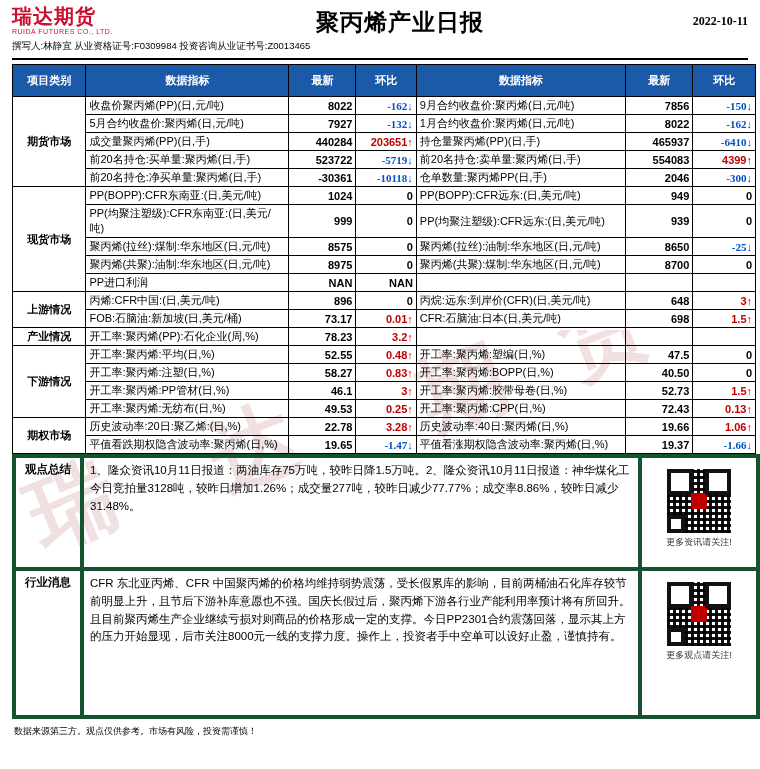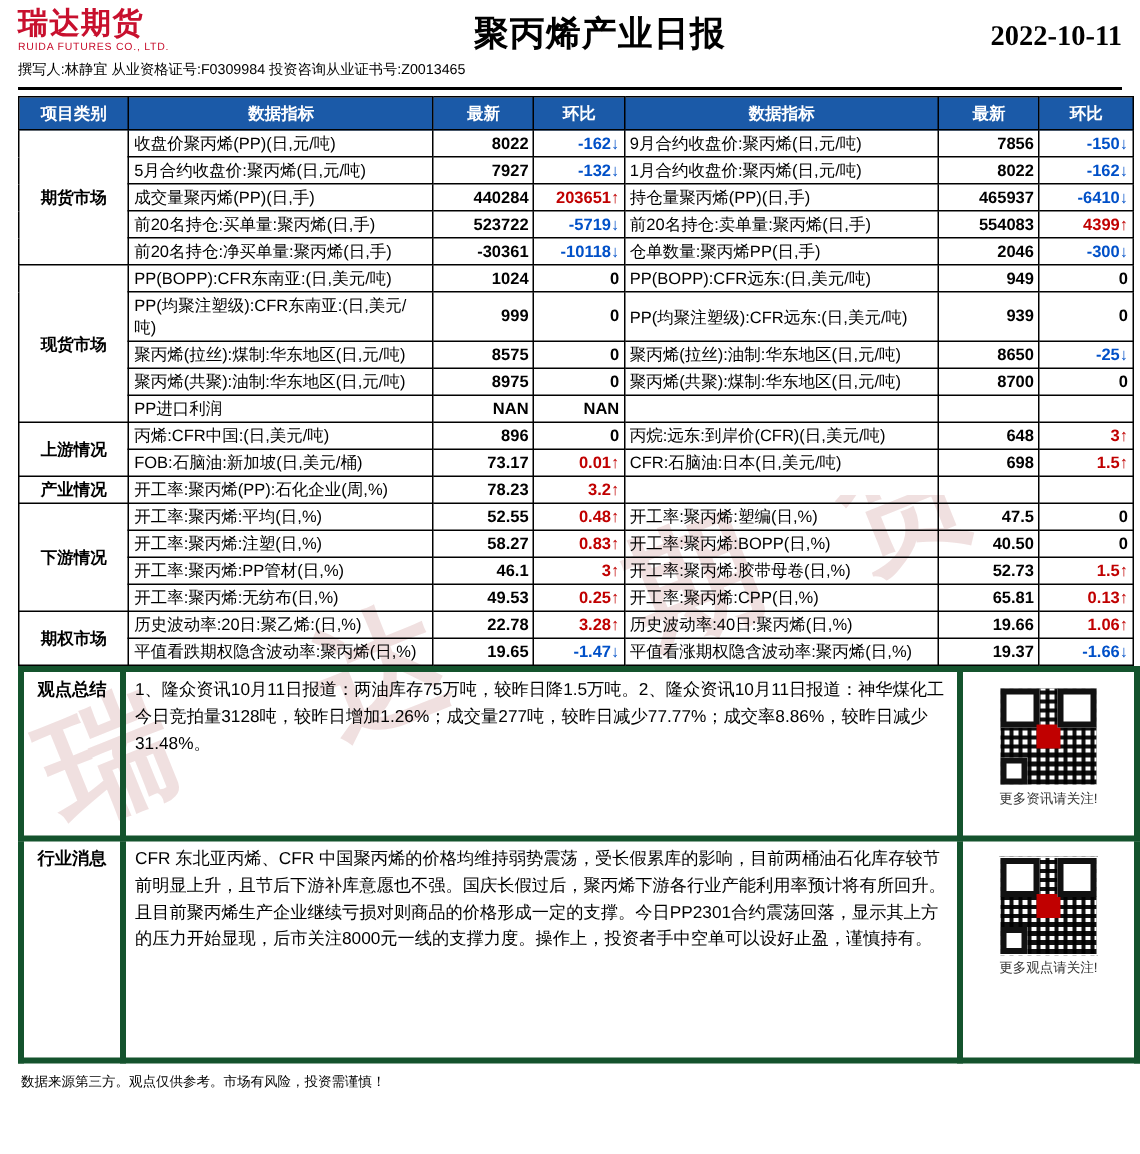--- a/index.html
+++ b/index.html
@@ -23,40 +23,40 @@
     font-size:20px; font-weight:bold; color:#c8102e;
     letter-spacing:1px; line-height:1.05;
   }
   .logo-en { font-size:7px; color:#c8102e; letter-spacing:.5px; margin-top:1px;}
   .title-box { flex:1; text-align:center; }
   .doc-title {
     font-family:"Liberation Serif", serif;
     font-size:23px; font-weight:bold; letter-spacing:1px;
     margin-top:1px;
   }
-  .date-box { width:120px; text-align:right; font-size:19px; font-weight:bold;
+  .date-box { width:120px; text-align:right; font-size:12px; font-weight:bold;
     font-family:"Liberation Serif", serif; padding-top:8px;}
   .byline { font-size:9.5px; padding:2px 4px 4px 4px; color:#000; }
   .hr-thick { border-top:2px solid #000; margin:1px 4px 0 4px; }
 
   
   table.main { width:744px; border-collapse:collapse; margin:4px 0 0 4px; table-layout:fixed; }
   table.main td, table.main th { border:1px solid #000; padding:1px 3px; font-size:11px; }
   thead th {
     background:#1b5aa8; color:#fff; font-weight:bold; text-align:center; font-size:12.5px;
-    height:22px;
+    height:32px;
   }
   .cat {
     text-align:center; font-weight:bold; font-size:12px; width:68px; background:#fff;
   }
   .lbl { font-size:11px; }
   .num { text-align:right; font-weight:bold; font-size:11.5px; padding-right:4px; }
   .chg { text-align:right; font-weight:bold; font-size:11.5px; padding-right:4px; }
   .up { color:#c00000; }
-  .down { color:#0050c8; }
+  .down { color:#0050c8;font-family:Liberation Serif, serif; }
   .flat { color:#000; }
   tr.row { height:17px; }
 
   
   table.notes { width:744px; border-collapse:collapse; margin:0 0 0 4px; table-layout:fixed; }
   table.notes td { border:4px solid #14532d; vertical-align:top; padding:4px 6px; font-size:11.5px; }
   .notes-cat { text-align:center; font-weight:bold; font-size:12px; width:68px; vertical-align:middle; }
   .note-body { line-height:1.55; }
   .qr-cell { width:118px; text-align:center; vertical-align:bottom; padding-bottom:2px; }
   .qr { width:66px; height:66px; margin:6px auto 2px auto; position:relative;
@@ -272,21 +272,21 @@
             <td class="chg up">3↑</td>
             <td class="lbl">开工率:聚丙烯:胶带母卷(日,%)</td>
             <td class="num">52.73</td>
             <td class="chg up">1.5↑</td>
           </tr>
           <tr class="row">
             <td class="lbl">开工率:聚丙烯:无纺布(日,%)</td>
             <td class="num">49.53</td>
             <td class="chg up">0.25↑</td>
             <td class="lbl">开工率:聚丙烯:CPP(日,%)</td>
-            <td class="num">65.81</td>
+            <td class="num">72.43</td>
             <td class="chg up">0.13↑</td>
           </tr>
           <tr class="row">
             <td class="cat" rowspan="2">期权市场</td>
             <td class="lbl">历史波动率:20日:聚乙烯:(日,%)</td>
             <td class="num">22.78</td>
             <td class="chg up">3.28↑</td>
             <td class="lbl">历史波动率:40日:聚丙烯(日,%)</td>
             <td class="num">19.66</td>
             <td class="chg up">1.06↑</td>

